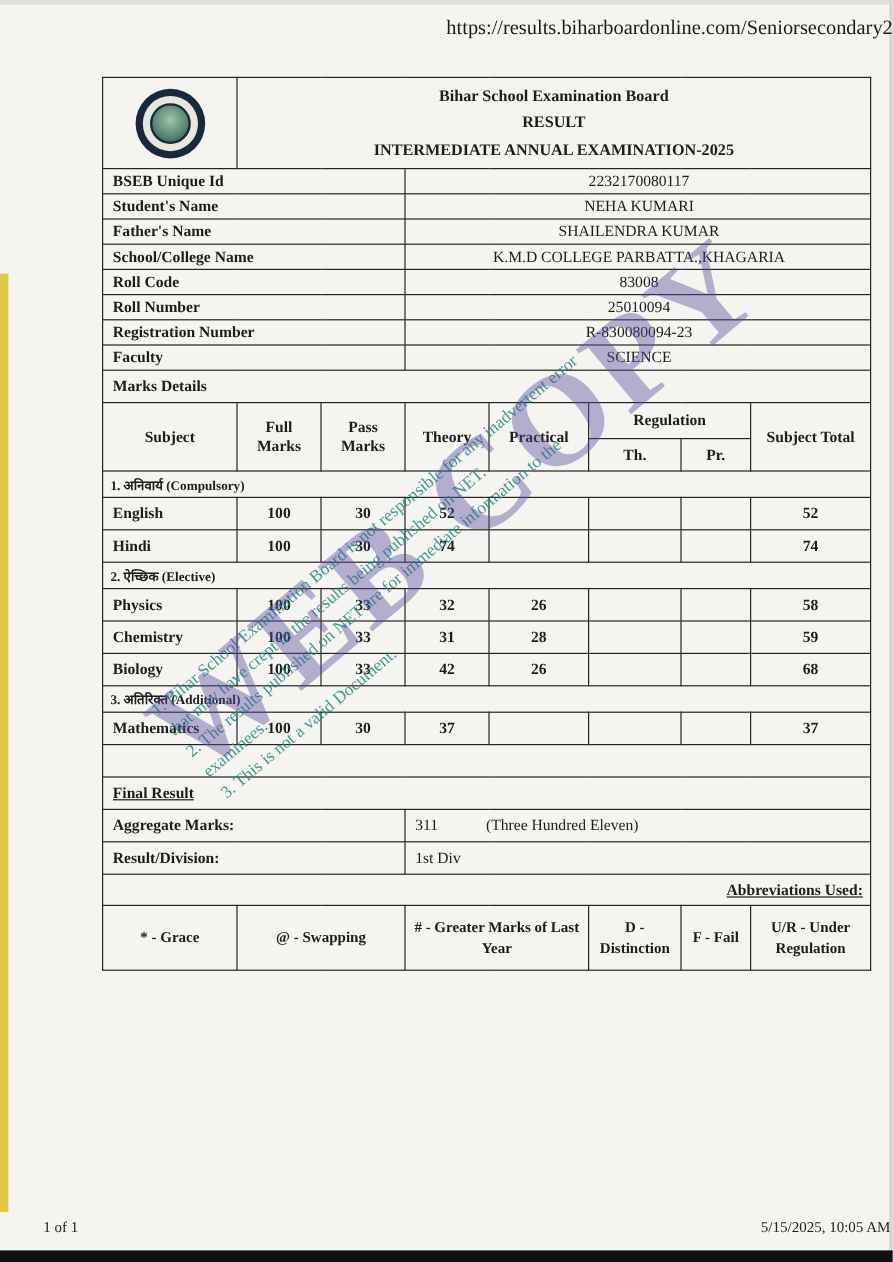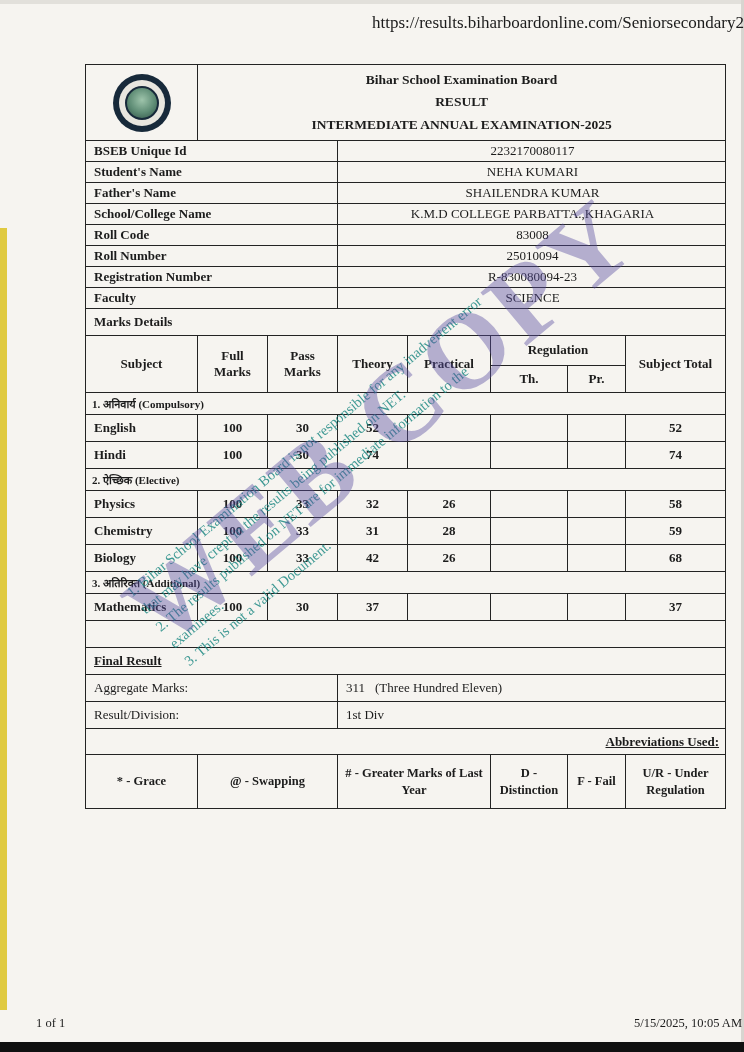--- a/index.html
+++ b/index.html
@@ -67,23 +67,23 @@
     height: 22px; font-weight: bold; padding-left: 6px;
     font-family: "Liberation Serif", "DejaVu Sans", serif, sans-serif;
     font-size: 11px;
   }
   .r-data td { height: 27px; font-weight: bold; }
   .r-data .subj { padding-left: 8px; }
   .r-data .num { text-align: center; }
 
   .r-gap td { height: 27px; }
   .r-final td { height: 27px; font-weight: bold; padding-left: 8px; text-decoration: underline; }
-  .r-kv .k { height: 27px; font-weight: normal; padding-left: 8px; }
+  .r-kv .k { height: 27px; font-weight: bold; padding-left: 8px; }
   .r-kv .v { padding-left: 8px; }
-  .agg-words { margin-left: 10px; font-family: Liberation Serif, serif; }
+  .agg-words { margin-left: 40px; font-family: Liberation Serif, serif; }
 
   .r-abbr-title td { height: 26px; text-align: right; font-weight: bold; }
   .r-abbr-title .ut { text-decoration: underline; }
   .r-abbr td {
     height: 54px; text-align: center; font-weight: bold;
     font-size: 12.5px; line-height: 1.3; padding: 2px 3px;
   }
 
   .disclaimer {
     position: absolute; left: 85px; top: 373px; width: 620px;

